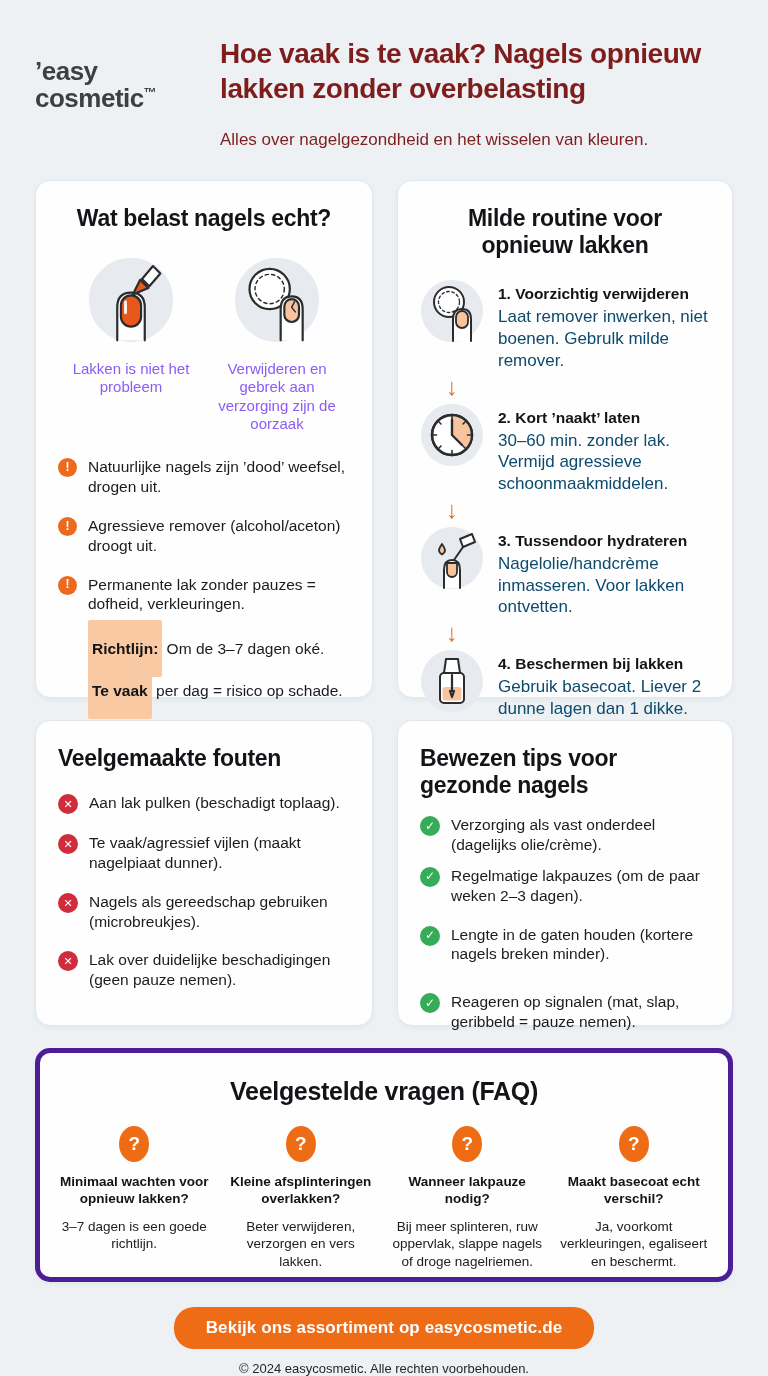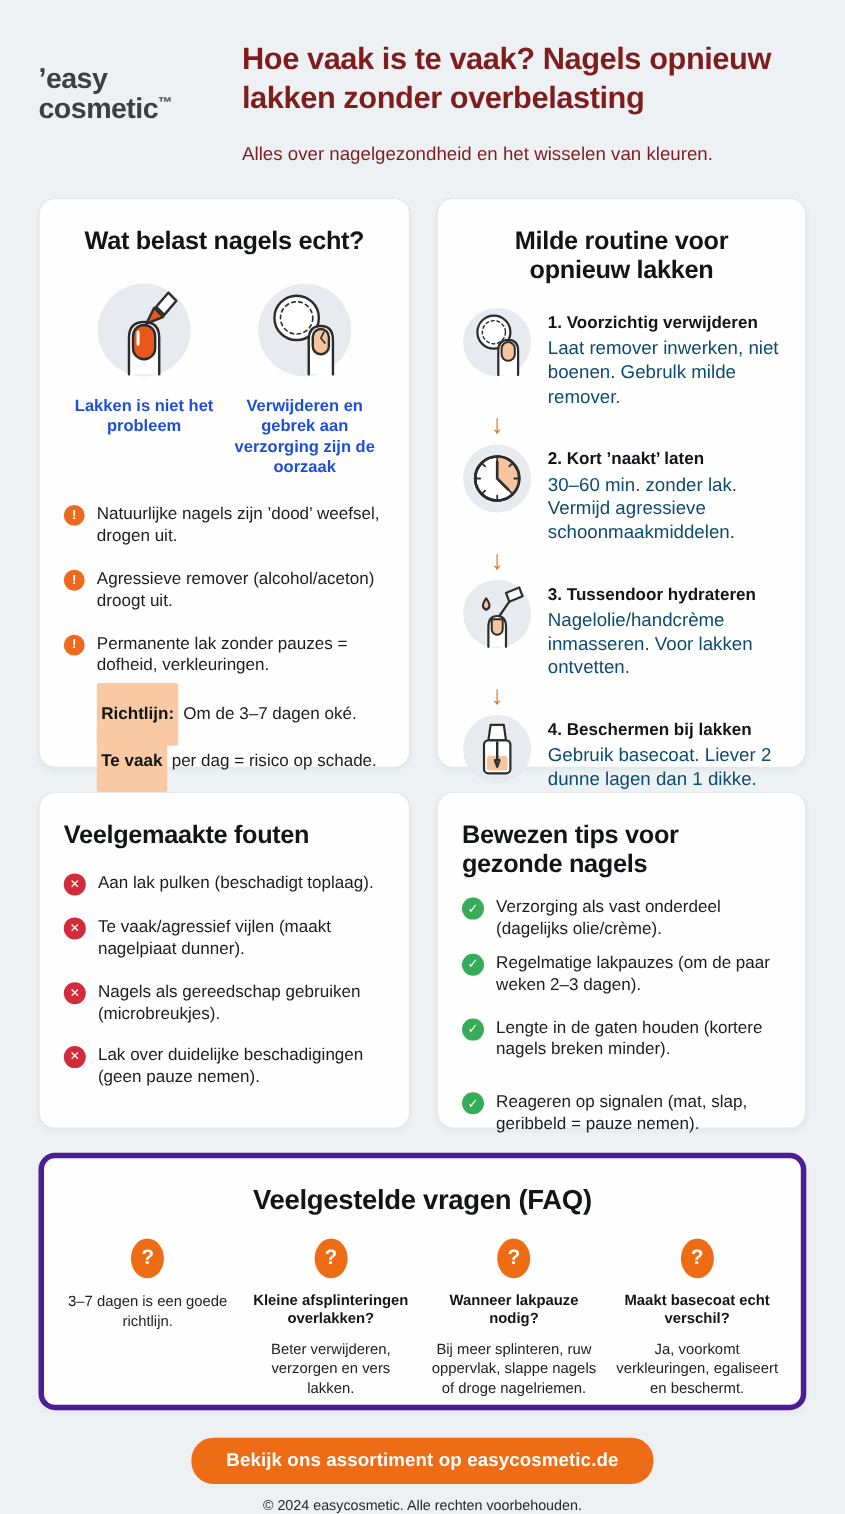--- a/index.html
+++ b/index.html
@@ -32,21 +32,21 @@
   }
   .card.tall { height:518px; }
   .card.mid  { height:306px; }
   .card-title { font-size:23px; font-weight:800; color:#131417; letter-spacing:-0.3px; line-height:1.18; }
   .card-title.center { text-align:center; }
 
   
   .fig-row { display:flex; justify-content:space-around; margin-top:24px; }
   .fig { width:146px; display:flex; flex-direction:column; align-items:center; text-align:center; }
   .fig svg { width:88px; height:88px; }
-  .fig-label { margin-top:12px; font-size:15px; font-weight:700; line-height:1.22; color:#1d4ed8; }
+  .fig-label { margin-top:12px; font-size:15px; font-weight:400; line-height:1.22; color:#8b5cf6; }
   .warn-list { margin-top:24px; }
   .warn-list li { list-style:none; display:flex; gap:11px; align-items:flex-start; margin-bottom:19px; font-size:15.5px; line-height:1.28; }
   .badge { flex:0 0 auto; width:19px; height:19px; border-radius:50%; display:flex; align-items:center; justify-content:center;
            color:#fff; font-weight:800; font-size:12px; margin-top:1px; }
   .badge.warn { background:#ed6a1c; }
   .badge.warn::before { content:"!"; }
   .badge.err { background:#d02c3b; width:20px; height:20px; font-size:11px; }
   .badge.err::before { content:"✕"; }
   .badge.ok { background:#36ab58; width:20px; height:20px; font-size:12px; }
   .badge.ok::before { content:"✓"; }
@@ -285,20 +285,21 @@
       </ul>
     </div>
 
   </div>
 
   <div class="faq">
     <div class="faq-title">Veelgestelde vragen (FAQ)</div>
     <div class="faq-cols">
       <div class="faq-col">
         <div class="qmark"></div>
+        <div class="faq-q">Minimaal wachten voor opnieuw lakken?</div>
         <div class="faq-a">3–7 dagen is een goede richtlijn.</div>
       </div>
       <div class="faq-col">
         <div class="qmark"></div>
         <div class="faq-q">Kleine afsplinteringen overlakken?</div>
         <div class="faq-a">Beter verwijderen, verzorgen en vers lakken.</div>
       </div>
       <div class="faq-col">
         <div class="qmark"></div>
         <div class="faq-q">Wanneer lakpauze nodig?</div>

